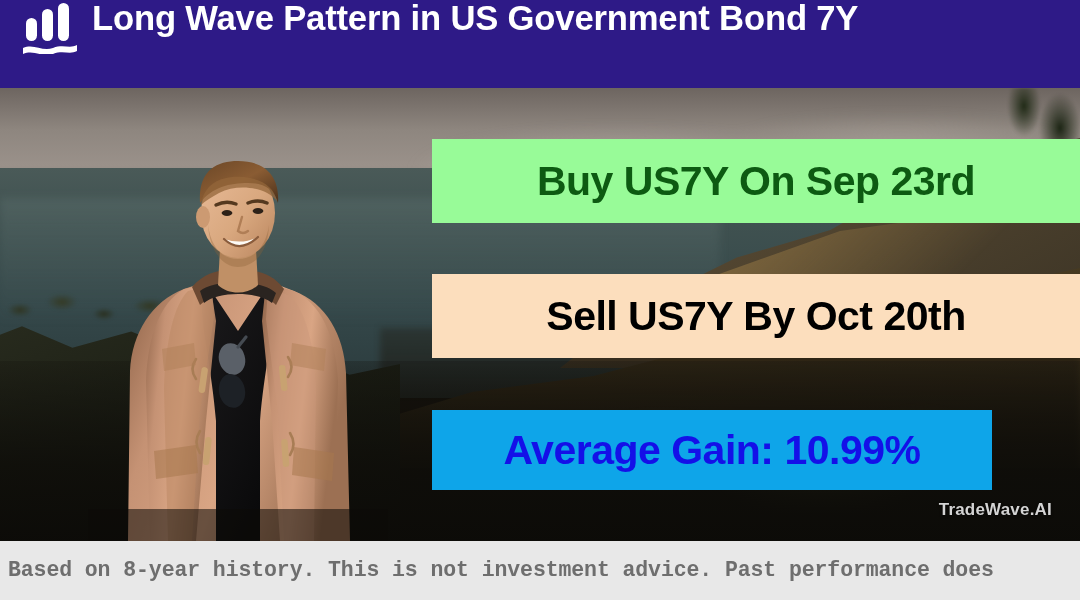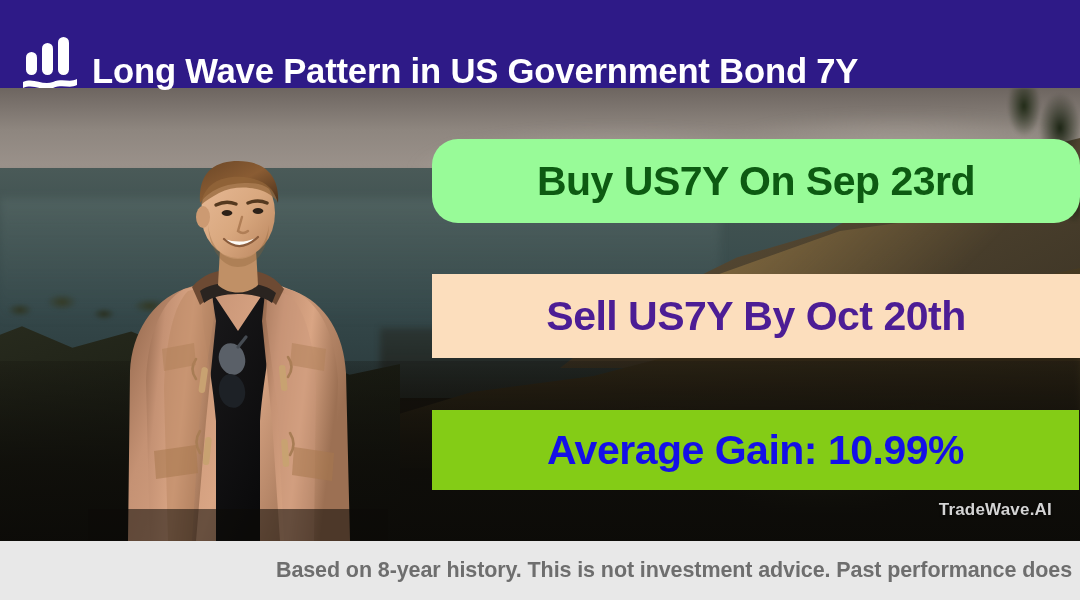--- a/index.html
+++ b/index.html
@@ -21,21 +21,21 @@
   }
 
   
   #header {
     position: absolute;
     left: 0; top: 0;
     width: 1080px;
     height: 88px;
     background: #2E1A87;
     display: flex;
-    align-items: flex-end;
+    align-items: flex-start;
     padding-left: 22px;
     z-index: 30;
   }
 
   #logo {
     width: 56px;
     height: 52px;
     flex: 0 0 auto;
     margin-right: 14px;
     margin-top: 2px;
@@ -194,35 +194,34 @@
     font-size: 41px;
     font-weight: bold;
     line-height: 1;
     letter-spacing: -0.5px;
   }
 
   #banner-buy {
     left: 432px; top: 139px;
     width: 648px; height: 84px;
     background: #98FB98;
-    border-radius: 26px;
   }
   #banner-buy .banner-text { color: #0d5a12; }
 
   #banner-sell {
     left: 432px; top: 274px;
     width: 648px; height: 84px;
     background: #FCDEBD;
   }
-  #banner-sell .banner-text { color: #4c1d95; }
+  #banner-sell .banner-text { color: #000000; }
 
   #banner-gain {
     left: 432px; top: 410px;
-    width: 647px; height: 80px;
-    background: #84cc16;
+    width: 560px; height: 80px;
+    background: #0ea5e9;
   }
   #banner-gain .banner-text { color: #1410E8; }
 
   
   #watermark {
     position: absolute;
     right: 28px;
     top: 500px;
     color: #d4d4d4;
     font-size: 17px;
@@ -234,24 +233,25 @@
 
   
   #footer {
     position: absolute;
     left: 0; top: 541px;
     width: 1080px;
     height: 59px;
     background: #E8E8E8;
     display: flex;
     flex-direction: column;
-    align-items: flex-end;
+    align-items: flex-start;
     justify-content: center;
     z-index: 30;
     padding: 0 8px;
+    font-family: Liberation Mono, monospace;
   }
   .footer-line {
     color: #6E6E6E;
     font-size: 21.5px;
     font-weight: bold;
     line-height: 1.32;
     white-space: nowrap;
     letter-spacing: -0.1px;
   }
 </style>

